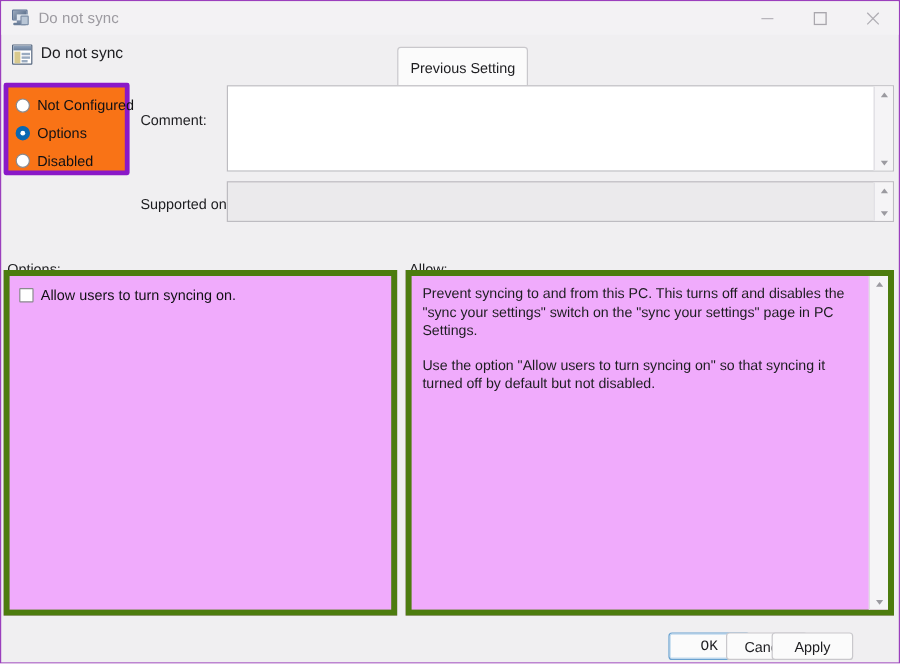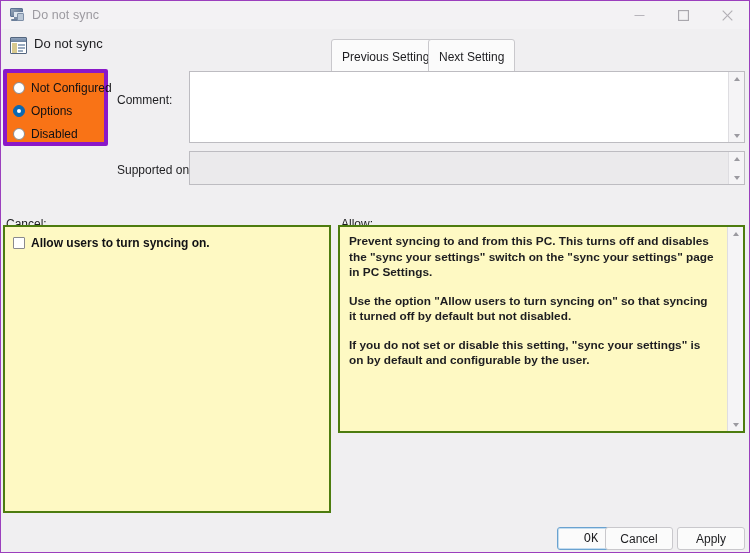--- a/index.html
+++ b/index.html
@@ -273,32 +273,31 @@
   }
 
   
   #label-options { left: 5px; top: 197px; }
   #label-help { left: 340px; top: 197px; }
 
   
   .panel {
     position: absolute;
     box-sizing: border-box;
-    border: 2px solid #4d7c0f;
-    background: #fef9c3;
-    display: flex;
-    font-weight: bold;
+    border: 5px solid #4d7c0f;
+    background: #f0abfc;
+    display: flex;
   }
   #panel-options {
     left: 2px; top: 224px;
     width: 328px; height: 288px;
   }
   #panel-help {
     left: 337px; top: 224px;
-    width: 407px; height: 208px;
+    width: 407px; height: 288px;
   }
   .panel-inner {
     flex: 1;
     padding: 8px 10px 8px 8px;
     overflow: hidden;
   }
   #panel-help .panel-inner {
     padding: 7px 9px 8px 9px;
   }
   .help-para {
@@ -344,21 +343,21 @@
     color: #1d1d20;
     cursor: default;
   }
   #btn-ok {
     left: 556px;
     border: 1px solid #6aa2d0;
     box-shadow: 0 0 0 1px #c3dcef inset;
     font-family: Liberation Mono, monospace;
   }
   #btn-cancel { left: 604px; }
-  #btn-apply  { left: 676px; }
+  #btn-apply  { left: 642px; }
 </style>
 </head>
 <body>
 
 <div id="app">
 
   <div class="titlebar">
     <div class="titlebar-icon">
       <div class="mon-body">
           <div class="mon-screen"></div>
@@ -394,21 +393,20 @@
       <div class="pi-title"></div>
       <div class="pi-left"></div>
       <div class="pi-line1"></div>
       <div class="pi-line2"></div>
       <div class="pi-line3"></div>
     </div>
     <div class="policy-name">Do not sync</div>
   </div>
 
   <button class="nav-btn" id="btn-prev">Previous Setting</button>
-  <button class="nav-btn" id="btn-next">Next Setting</button>
 
   <div class="state-box">
     <div class="radio-row" id="radio-notconfigured">
       <span class="radio-mark"></span>
       <span class="radio-label">Not Configured</span>
     </div>
     <div class="radio-row" id="radio-enabled">
       <span class="radio-mark checked"></span>
       <span class="radio-label">Options</span>
     </div>
@@ -437,37 +435,36 @@
     <div class="vscroll">
       <div class="arrow">
           <span class="tri-up"></span>
         </div>
       <div class="arrow">
           <span class="tri-down"></span>
         </div>
     </div>
   </div>
 
-  <div class="field-label" id="label-options">Cancel:</div>
+  <div class="field-label" id="label-options">Options:</div>
   <div class="field-label" id="label-help">Allow:</div>
 
   <div class="panel" id="panel-options">
     <div class="panel-inner">
       <div class="checkbox-row">
         <span class="checkbox-mark"></span>
         <span class="checkbox-label">Allow users to turn syncing on.</span>
       </div>
     </div>
   </div>
 
   <div class="panel" id="panel-help">
     <div class="panel-inner">
       <p class="help-para">Prevent syncing to and from this PC.  This turns off and disables the "sync your settings" switch on the "sync your settings" page in PC Settings.</p>
       <p class="help-para">Use the option "Allow users to turn syncing on" so that syncing it turned off by default but not disabled.</p>
-      <p class="help-para">If you do not set or disable this setting, "sync your settings" is on by default and configurable by the user.</p>
     </div>
     <div class="vscroll">
       <div class="arrow">
           <span class="tri-up"></span>
         </div>
       <div class="arrow">
           <span class="tri-down"></span>
         </div>
     </div>
   </div>

